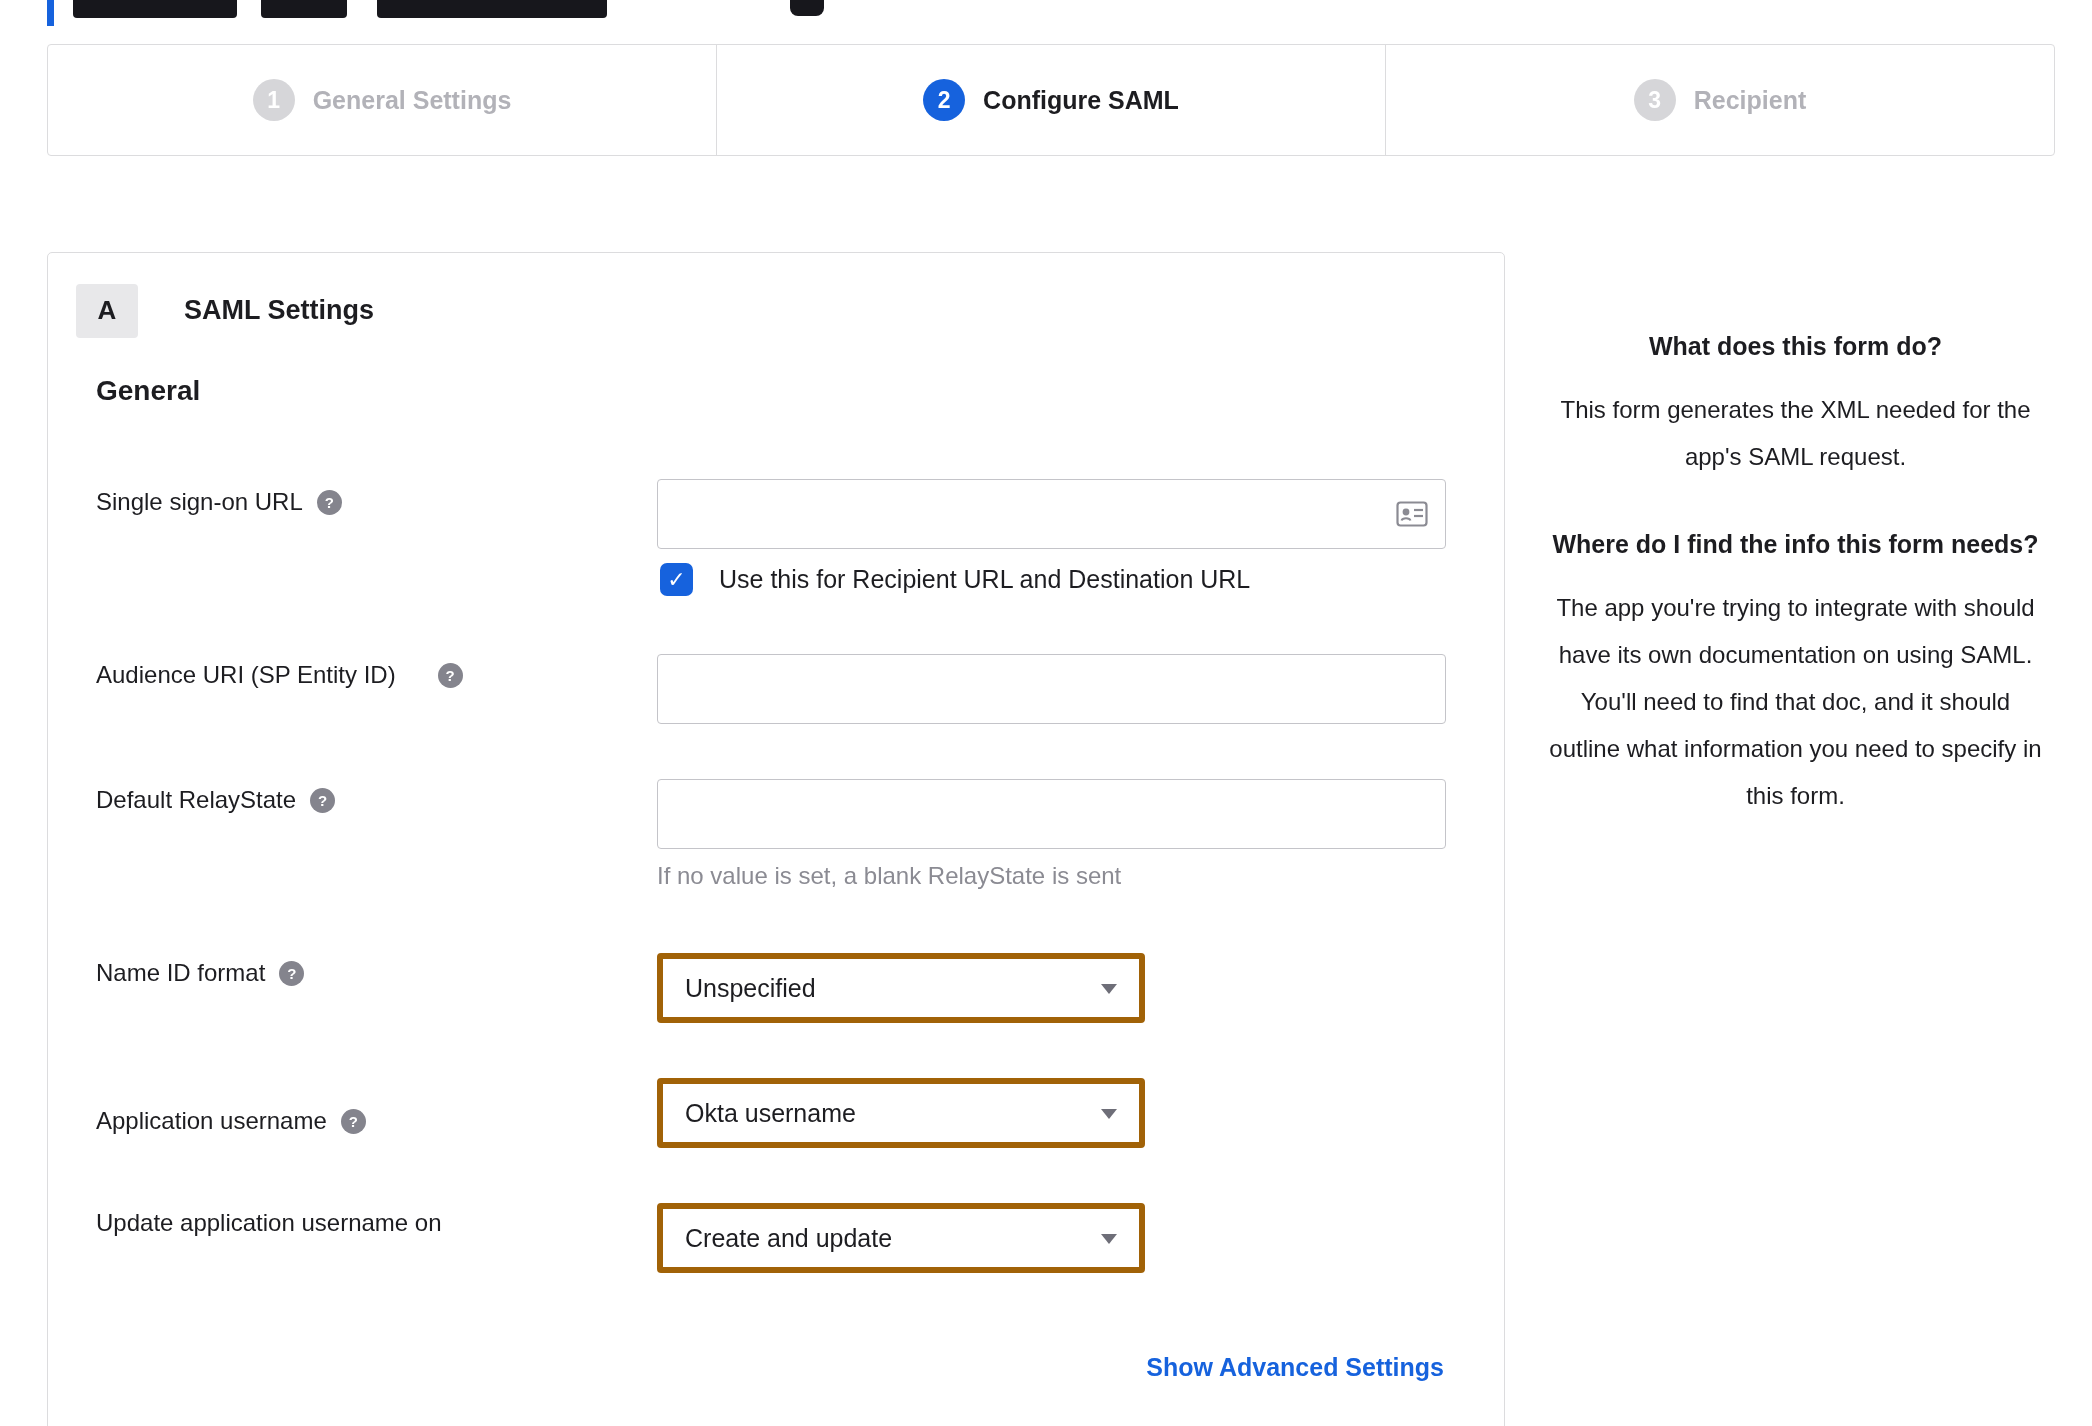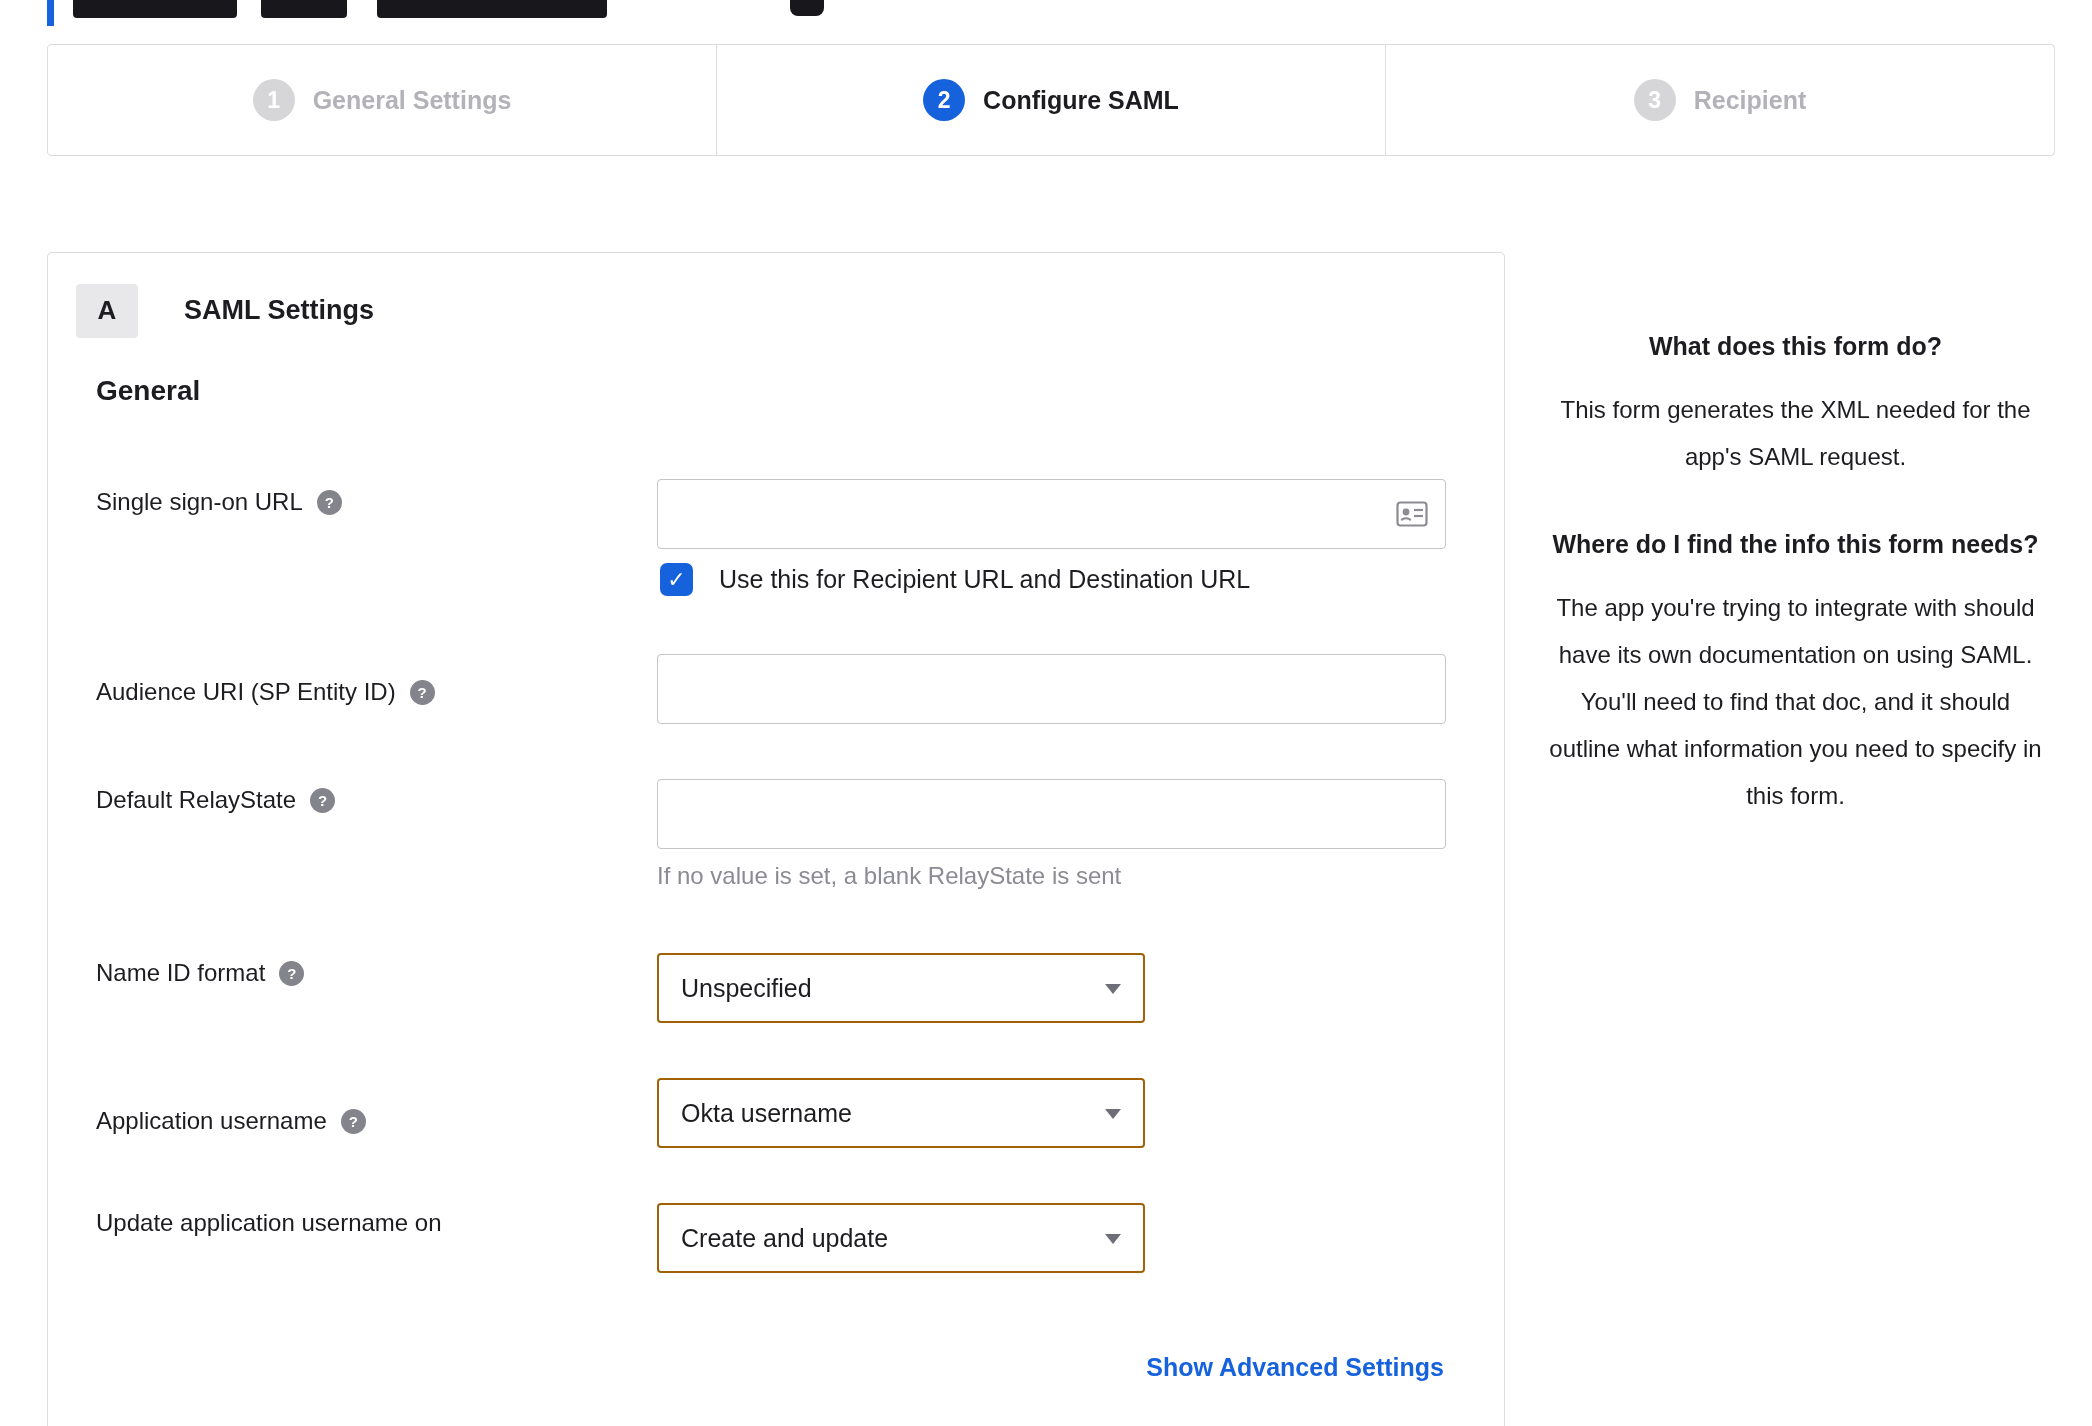--- a/index.html
+++ b/index.html
@@ -80,21 +80,21 @@
     width: 33px; height: 33px; background: #1662dd; border-radius: 7px;
     display: flex; align-items: center; justify-content: center;
     color: #fff; font-size: 22px; font-weight: 700; cursor: pointer; flex: 0 0 auto;
   }
   .checkbox-label { font-size: 25px; color: #1d1d21; }
 
   .hint { position: absolute; left: 609px; font-size: 24px; color: #8b8b93; }
 
   .select {
     position: absolute; left: 609px; width: 488px; height: 70px; box-sizing: border-box;
-    border: 2px solid #a16207; border-radius: 4px; background: #fff;
+    border: 6px solid #a16207; border-radius: 4px; background: #fff;
     display: flex; align-items: center; padding: 0 56px 0 22px;
     font-size: 25px; color: #1d1d21; cursor: pointer;
   }
   .caret {
     position: absolute; right: 22px; top: 50%; margin-top: -4px;
     width: 0; height: 0;
     border-left: 8px solid transparent; border-right: 8px solid transparent;
     border-top: 10px solid #6e6e78;
   }
 
@@ -158,21 +158,21 @@
         <line x1="18" y1="9" x2="27" y2="9" stroke="#8b8b93" stroke-width="2.2"></line>
         <line x1="18" y1="15" x2="27" y2="15" stroke="#8b8b93" stroke-width="2.2"></line>
       </svg>
     </div>
 
     <div class="checkbox-row">
       <div class="checkbox">✓</div>
       <div class="checkbox-label">Use this for Recipient URL and Destination URL</div>
     </div>
 
-    <div class="field-label" style="top:425px;">
+    <div class="field-label" style="top:408px;gap:28px;">
       <span>Audience URI (SP Entity ID)</span>
       <span class="help-icon">?</span>
     </div>
     <input class="text-input" type="text" style="top: 401px;" value="">
 
     <div class="field-label" style="top:533px;">
       <span>Default RelayState</span>
       <span class="help-icon">?</span>
     </div>
     <input class="text-input" type="text" style="top: 526px;" value="">

